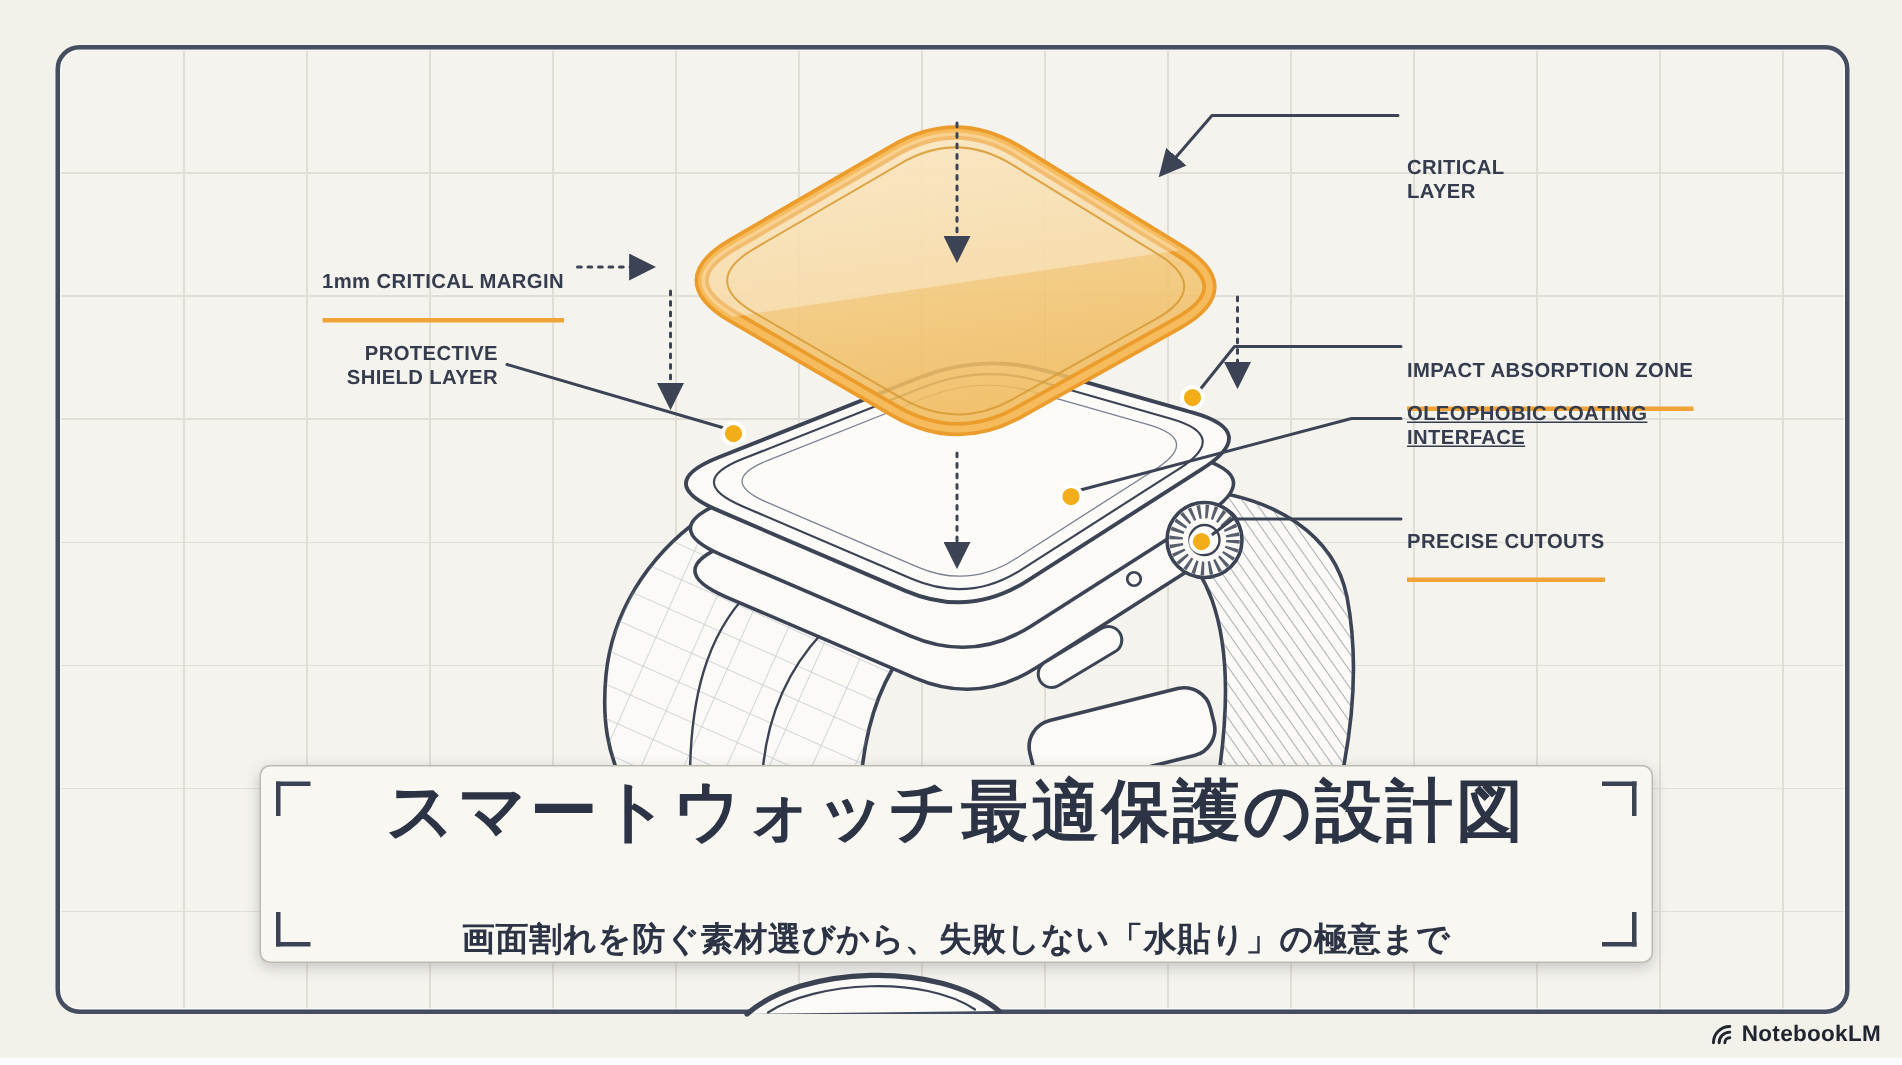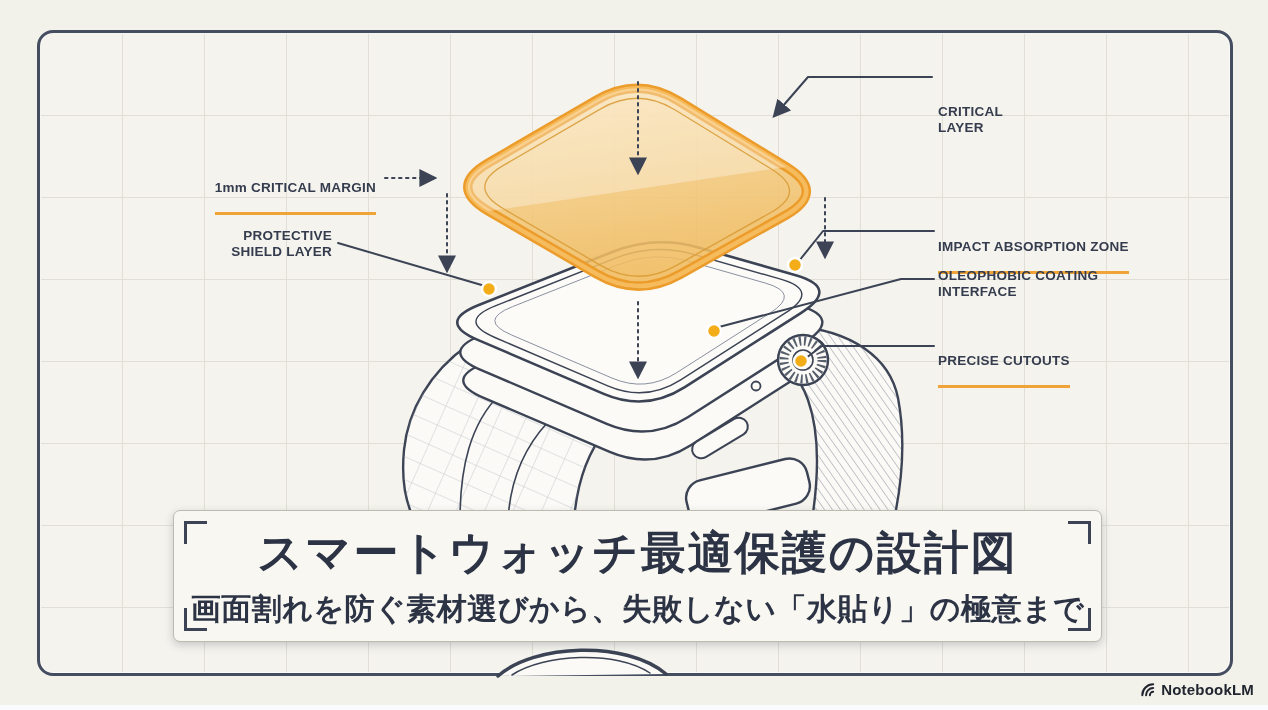--- a/index.html
+++ b/index.html
@@ -39,30 +39,30 @@
   .stopB{stop-color:var(--glass-bottom,#f0ba5c);}
 
   
   .callout{position:absolute;font-size:13.5px;font-weight:bold;line-height:1.2;
            letter-spacing:.25px;color:var(--label,#353c4e);white-space:pre-line;}
   .u-orange{display:inline-block;border-bottom:3px solid var(--orange,#f0a437);padding-bottom:16px;}
   #lbl-critical-layer{left:938px;top:66px;margin-top:38px;}
   #lbl-margin{left:170px;width:206px;top:164px;text-align:right;}
   #lbl-protective{left:170px;width:162px;top:228px;text-align:right;}
   #lbl-impact{left:938px;top:223px;}
-  #lbl-oleophobic{left:938px;top:268px;}
+  #lbl-oleophobic{left:938px;top:268px;text-decoration:underline;}
   #lbl-precise{left:938px;top:337px;text-align:center;}
 
   
   .title-card{position:absolute;left:173px;top:510px;width:927px;height:130px;
               background:var(--box-bg,#f8f7f2);border:1.5px solid var(--box-border,#bcbab1);
               border-radius:7px;box-shadow:0 3px 9px rgba(40,45,60,.22);
-              display:flex;flex-direction:column;align-items:center;justify-content:center;gap:6px;}
+              display:flex;flex-direction:column;align-items:center;justify-content:space-between;gap:6px;}
   .title-card .ttl{font-size:45px;font-weight:bold;color:var(--title-text,#2c3344);letter-spacing:2px;}
-  .title-card .sub{font-size:30px;font-weight:bold;color:var(--title-text,#2c3344);letter-spacing:.5px;}
+  .title-card .sub{font-size:22px;font-weight:bold;color:var(--title-text,#2c3344);letter-spacing:.5px;}
   .bracket{position:absolute;width:20px;height:20px;}
   .bracket.tl{left:10px;top:10px;border-left:3px solid var(--navy,#3b4354);border-top:3px solid var(--navy,#3b4354);}
   .bracket.tr{right:10px;top:10px;border-right:3px solid var(--navy,#3b4354);border-top:3px solid var(--navy,#3b4354);}
   .bracket.bl{left:10px;bottom:10px;border-left:3px solid var(--navy,#3b4354);border-bottom:3px solid var(--navy,#3b4354);}
   .bracket.br{right:10px;bottom:10px;border-right:3px solid var(--navy,#3b4354);border-bottom:3px solid var(--navy,#3b4354);}
 
   
   .brand{position:absolute;right:14px;top:681px;display:flex;align-items:flex-end;gap:5px;
          color:var(--footer-text,#20252f);font-size:15px;font-weight:bold;letter-spacing:.2px;}
   .brand svg{display:block;}

